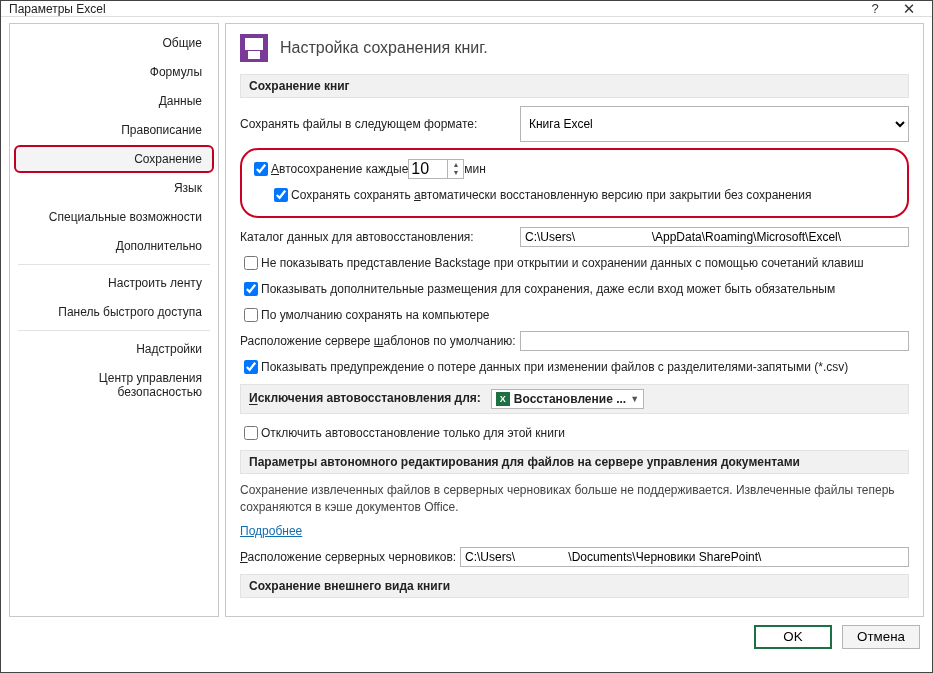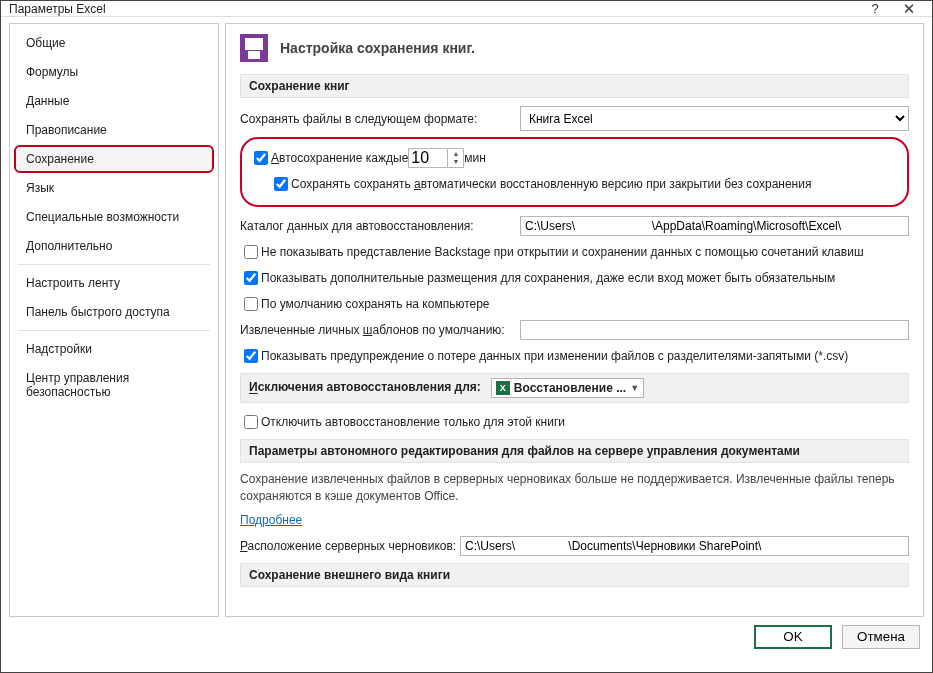--- a/index.html
+++ b/index.html
@@ -33,20 +33,21 @@
     display: flex;
     height: 600px;
     padding: 6px 8px 0 8px;
     gap: 6px;
   }
   .sidebar {
     width: 210px;
     border: 1px solid #c8c8c8;
     background: #fff;
     padding: 4px 0;
+    text-align: right;
   }
   .side-item {
     padding: 5px 10px;
     cursor: default;
     border: 2px solid transparent;
     border-radius: 6px;
     margin: 1px 4px;
   }
   .side-item.selected {
     border: 2px solid #c00020;
@@ -77,21 +78,21 @@
     position: absolute;
     top: 4px; left: 5px; right: 5px; bottom: 12px;
     background: #fff;
   }
   .save-icon::after {
     content: "";
     position: absolute;
     bottom: 3px; left: 8px; right: 8px; height: 8px;
     background: #fff;
   }
-  .header-title { font-size: 14px; color: #444; font-weight: bold; }
+  .header-title { font-size: 16px; color: #444; }
   .section-head {
     background: #f1f1f1;
     border: 1px solid #e2e2e2;
     padding: 4px 8px;
     font-weight: 600;
     margin-bottom: 8px;
     margin-top: 6px;
   }
   .section-head .underline { text-decoration: underline; text-underline-offset: 2px; }
   .row { display: flex; align-items: center; margin: 4px 0; min-height: 22px; }
@@ -102,21 +103,21 @@
     padding: 2px 4px;
     font-size: 12px;
     height: 20px;
     background: #fff;
     flex: 1;
   }
   select.combo {
     border: 1px solid #b5b5b5;
     padding: 1px 4px;
     font-size: 12px;
-    height: 25px;
+    height: 36px;
     background: #fff;
     flex: 1;
   }
   .spin {
     display: inline-flex; align-items: center;
     border: 1px solid #b5b5b5; height: 20px; width: 56px;
   }
   .spin input {
     border: none; width: 38px; text-align: left;
     font-size: 16px; outline: none; height: 18px;
@@ -237,21 +238,21 @@
     </div>
     <div class="row">
       <input type="checkbox" class="chk" checked="" style="">
       <label>Показывать дополнительные размещения для сохранения, даже если вход может быть обязательным</label>
     </div>
     <div class="row">
       <input type="checkbox" class="chk" style="">
       <label>По умолчанию сохранять на компьютере</label>
     </div>
     <div class="row">
-      <label class="label-col"><span>Извлеченные личных </span><span class="u">ш</span><span>аблонов по умолчанию:</span></label>
+      <label class="label-col"><span>Расположение сервере </span><span class="u">ш</span><span>аблонов по умолчанию:</span></label>
       <input class="text" value="" style="">
     </div>
     <div class="row">
       <input type="checkbox" class="chk" checked="" style="">
       <label>Показывать предупреждение о потере данных при изменении файлов с разделителями-запятыми (*.csv)</label>
     </div>
 
     <div class="section-head">
       <span><span class="underline">И</span><span>сключения автовосстановления для:</span></span>
       &nbsp;

